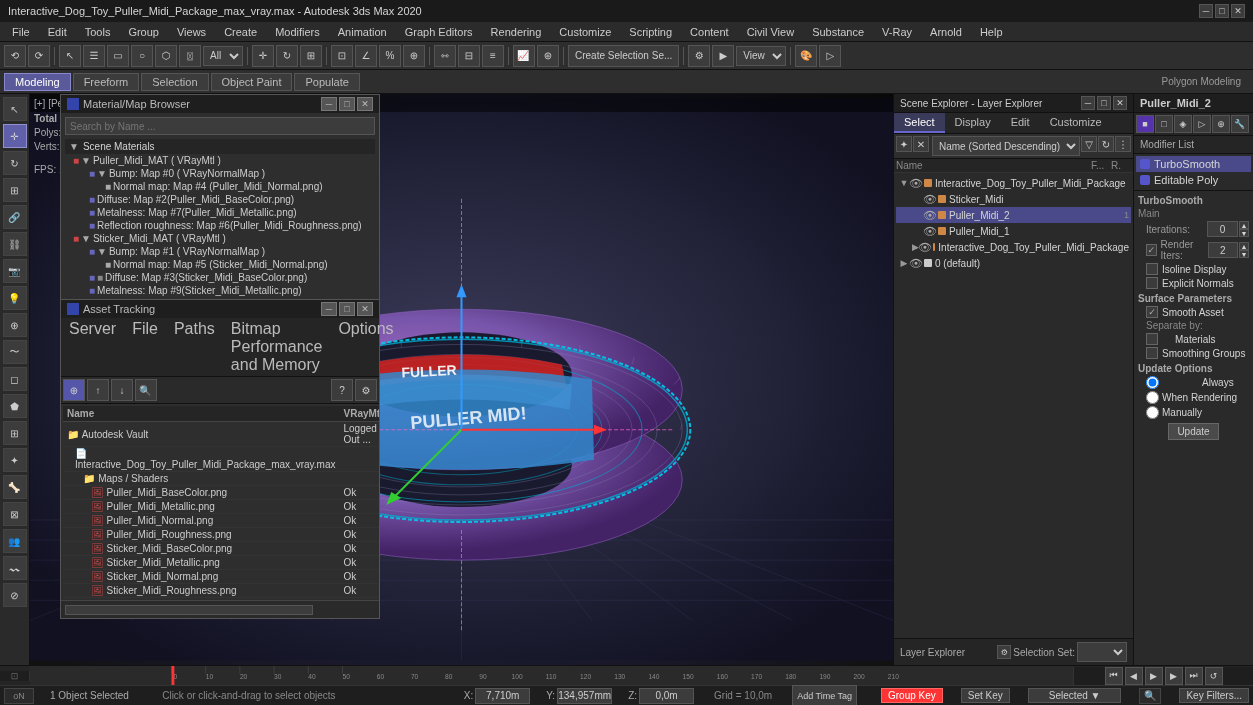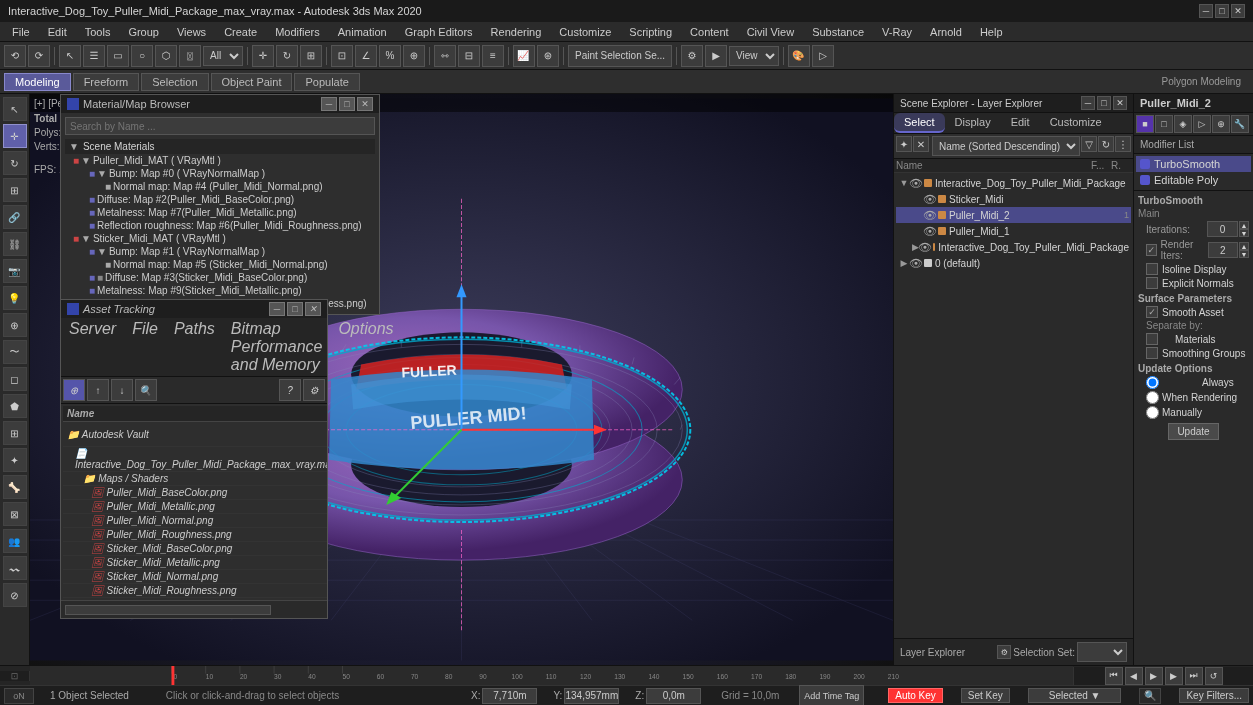--- a/index.html
+++ b/index.html
@@ -35,21 +35,21 @@
     #fps-display { position: absolute; top: 70px; left: 4px; color: #aaa; font-size: 10px; z-index: 10; }
     
     
     #viewport-canvas { width: 100%; height: 100%; background: radial-gradient(ellipse at center, #3d3d5c 0%, #1a1a2e 70%, #111 100%); position: relative; }
 
     
     #scene-panel { width: 240px; background: #2a2a2a; border-left: 1px solid #111; display: flex; flex-direction: column; }
     #scene-panel-header { background: #1e1e1e; padding: 2px 6px; font-size: 11px; color: #ccc; border-bottom: 1px solid #111; display: flex; justify-content: space-between; align-items: center; }
     #scene-panel-tabs { display: flex; background: #252525; border-bottom: 1px solid #111; }
     .sp-tab { padding: 3px 10px; font-size: 11px; cursor: pointer; color: #bbb; }
-    .sp-tab.active { background: #3a3a5a; color: #fff; border-bottom: 2px solid #6666cc; border-radius: 6px; }
+    .sp-tab.active { background: #3a3a5a; color: #fff; border-bottom: 2px solid #6666cc; }
     #scene-panel-toolbar { background: #2e2e2e; padding: 2px; display: flex; gap: 1px; border-bottom: 1px solid #111; }
     #scene-tree { flex: 1; overflow-y: auto; padding: 2px; }
     .tree-item { display: flex; align-items: center; padding: 2px 2px; cursor: pointer; font-size: 11px; white-space: nowrap; }
     .tree-item.selected { background: #4a4a8a; }
     .tree-expand { width: 12px; height: 12px; display: flex; align-items: center; justify-content: center; color: #999; font-size: 9px; }
     .tree-eye { width: 12px; height: 12px; display: flex; align-items: center; justify-content: center; margin-right: 2px; }
 
     
     #right-panel { width: 120px; background: #2a2a2a; border-left: 1px solid #111; display: flex; flex-direction: column; }
     #right-panel-header { background: #1e1e1e; padding: 3px 6px; font-size: 11px; color: #ccc; border-bottom: 1px solid #111; }
@@ -65,21 +65,21 @@
     .prop-title { color: #aaa; font-size: 10px; font-weight: bold; margin-bottom: 2px; }
     .prop-row { display: flex; align-items: center; margin-bottom: 2px; padding-left: 8px; }
     .prop-label { color: #999; width: 70px; font-size: 10px; }
     .prop-value { background: #3c3c3c; border: 1px solid #555; color: #ccc; width: 35px; height: 16px; font-size: 10px; text-align: center; display: flex; align-items: center; justify-content: center; }
     .prop-checkbox { width: 12px; height: 12px; background: #3c3c3c; border: 1px solid #666; margin-right: 4px; display: flex; align-items: center; justify-content: center; }
     .prop-checkbox.checked::after { content: '✓'; font-size: 9px; color: #aaa; }
     .prop-btn { background: #4a4a4a; border: 1px solid #666; color: #ccc; padding: 2px 8px; font-size: 10px; cursor: pointer; display: block; margin: 4px auto; }
 
     
     #material-browser { position: absolute; left: 30px; top: 0; width: 320px; background: #2e2e2e; border: 1px solid #555; z-index: 100; }
-    #asset-tracking { position: absolute; left: 30px; top: 205px; width: 268px; background: #2e2e2e; border: 1px solid #555; z-index: 100; font-style: italic; }
+    #asset-tracking { position: absolute; left: 30px; top: 205px; width: 320px; background: #2e2e2e; border: 1px solid #555; z-index: 100; }
     .panel-titlebar { background: #1e1e1e; padding: 2px 6px; display: flex; justify-content: space-between; align-items: center; font-size: 11px; color: #bbb; cursor: move; }
     .panel-title-icon { width: 14px; height: 14px; background: #3366cc; margin-right: 4px; display: inline-block; }
     .panel-close { width: 16px; height: 14px; background: #555; border: 1px solid #777; display: flex; align-items: center; justify-content: center; cursor: pointer; font-size: 9px; }
     .panel-content { padding: 4px; }
     .search-box { width: 100%; background: #3c3c3c; border: 1px solid #555; color: #ccc; height: 18px; font-size: 10px; padding: 0 4px; margin-bottom: 4px; }
     .mat-item { display: flex; align-items: center; padding: 1px 8px; cursor: pointer; font-size: 10px; color: #ccc; }
     .mat-sub-item { padding-left: 20px; }
     
     
     .at-menu { display: flex; background: #252525; border-bottom: 1px solid #111; }
@@ -178,21 +178,21 @@
     <div class="tb-btn">%</div>
     <div class="tb-btn">⊕</div>
     <div class="tb-separator"></div>
     <div class="tb-btn">⇿</div>
     <div class="tb-btn">⊟</div>
     <div class="tb-btn">≡</div>
     <div class="tb-separator"></div>
     <div class="tb-btn">📈</div>
     <div class="tb-btn">⊛</div>
     <div class="tb-separator"></div>
-    <button class="tb-btn" style="width:auto;padding:0 6px;font-size:10px;">Paint Selection Se...</button>
+    <button class="tb-btn" style="width:auto;padding:0 6px;font-size:10px;">Create Selection Se...</button>
     <div class="tb-separator"></div>
     <div class="tb-btn">⚙</div>
     <div class="tb-btn">▶</div>
     <select class="tb-select" style="width:50px;">
       <option>View</option>
     </select>
     <div class="tb-separator"></div>
     <div class="tb-btn">🎨</div>
     <div class="tb-btn">▷</div>
     <div style="flex:1"></div>
@@ -762,19 +762,19 @@
     <div class="coord-field">
       <span class="coord-label">Y:</span>
       <input class="coord-input" type="text" value="134,957mm" style="">
     </div>
     <div class="coord-field">
       <span class="coord-label">Z:</span>
       <input class="coord-input" type="text" value="0,0m" style="">
     </div>
     <div style="margin:0 4px;font-size:10px;color:#888;">Grid = 10,0m</div>
     <div class="tb-btn" style="font-size:9px;width:auto;padding:0 4px;">Add Time Tag</div>
-    <div style="margin-left:8px;background:#ff3333;padding:1px 6px;font-size:10px;color:white;cursor:pointer;border:1px solid #ff6666;">Auto Key</div>
+    <div style="margin-left:8px;background:#ff3333;padding:1px 6px;font-size:10px;color:white;cursor:pointer;border:1px solid #ff6666;">Group Key</div>
     <div style="background:#3c3c3c;border:1px solid #555;padding:1px 6px;font-size:10px;color:#ccc;cursor:pointer;margin-left:2px;">Set Key</div>
     <div style="background:#3c3c3c;border:1px solid #555;padding:1px 20px;font-size:10px;color:#ccc;cursor:pointer;margin-left:2px;">Selected ▼</div>
     <div style="background:#2a2a2a;border:1px solid #444;width:22px;height:16px;display:flex;align-items:center;justify-content:center;margin-left:2px;">🔍</div>
     <div style="background:#3c3c3c;border:1px solid #555;padding:1px 6px;font-size:10px;color:#ccc;cursor:pointer;margin-left:2px;">Key Filters...</div>
   </div>
 </div>
 
 </body></html>

